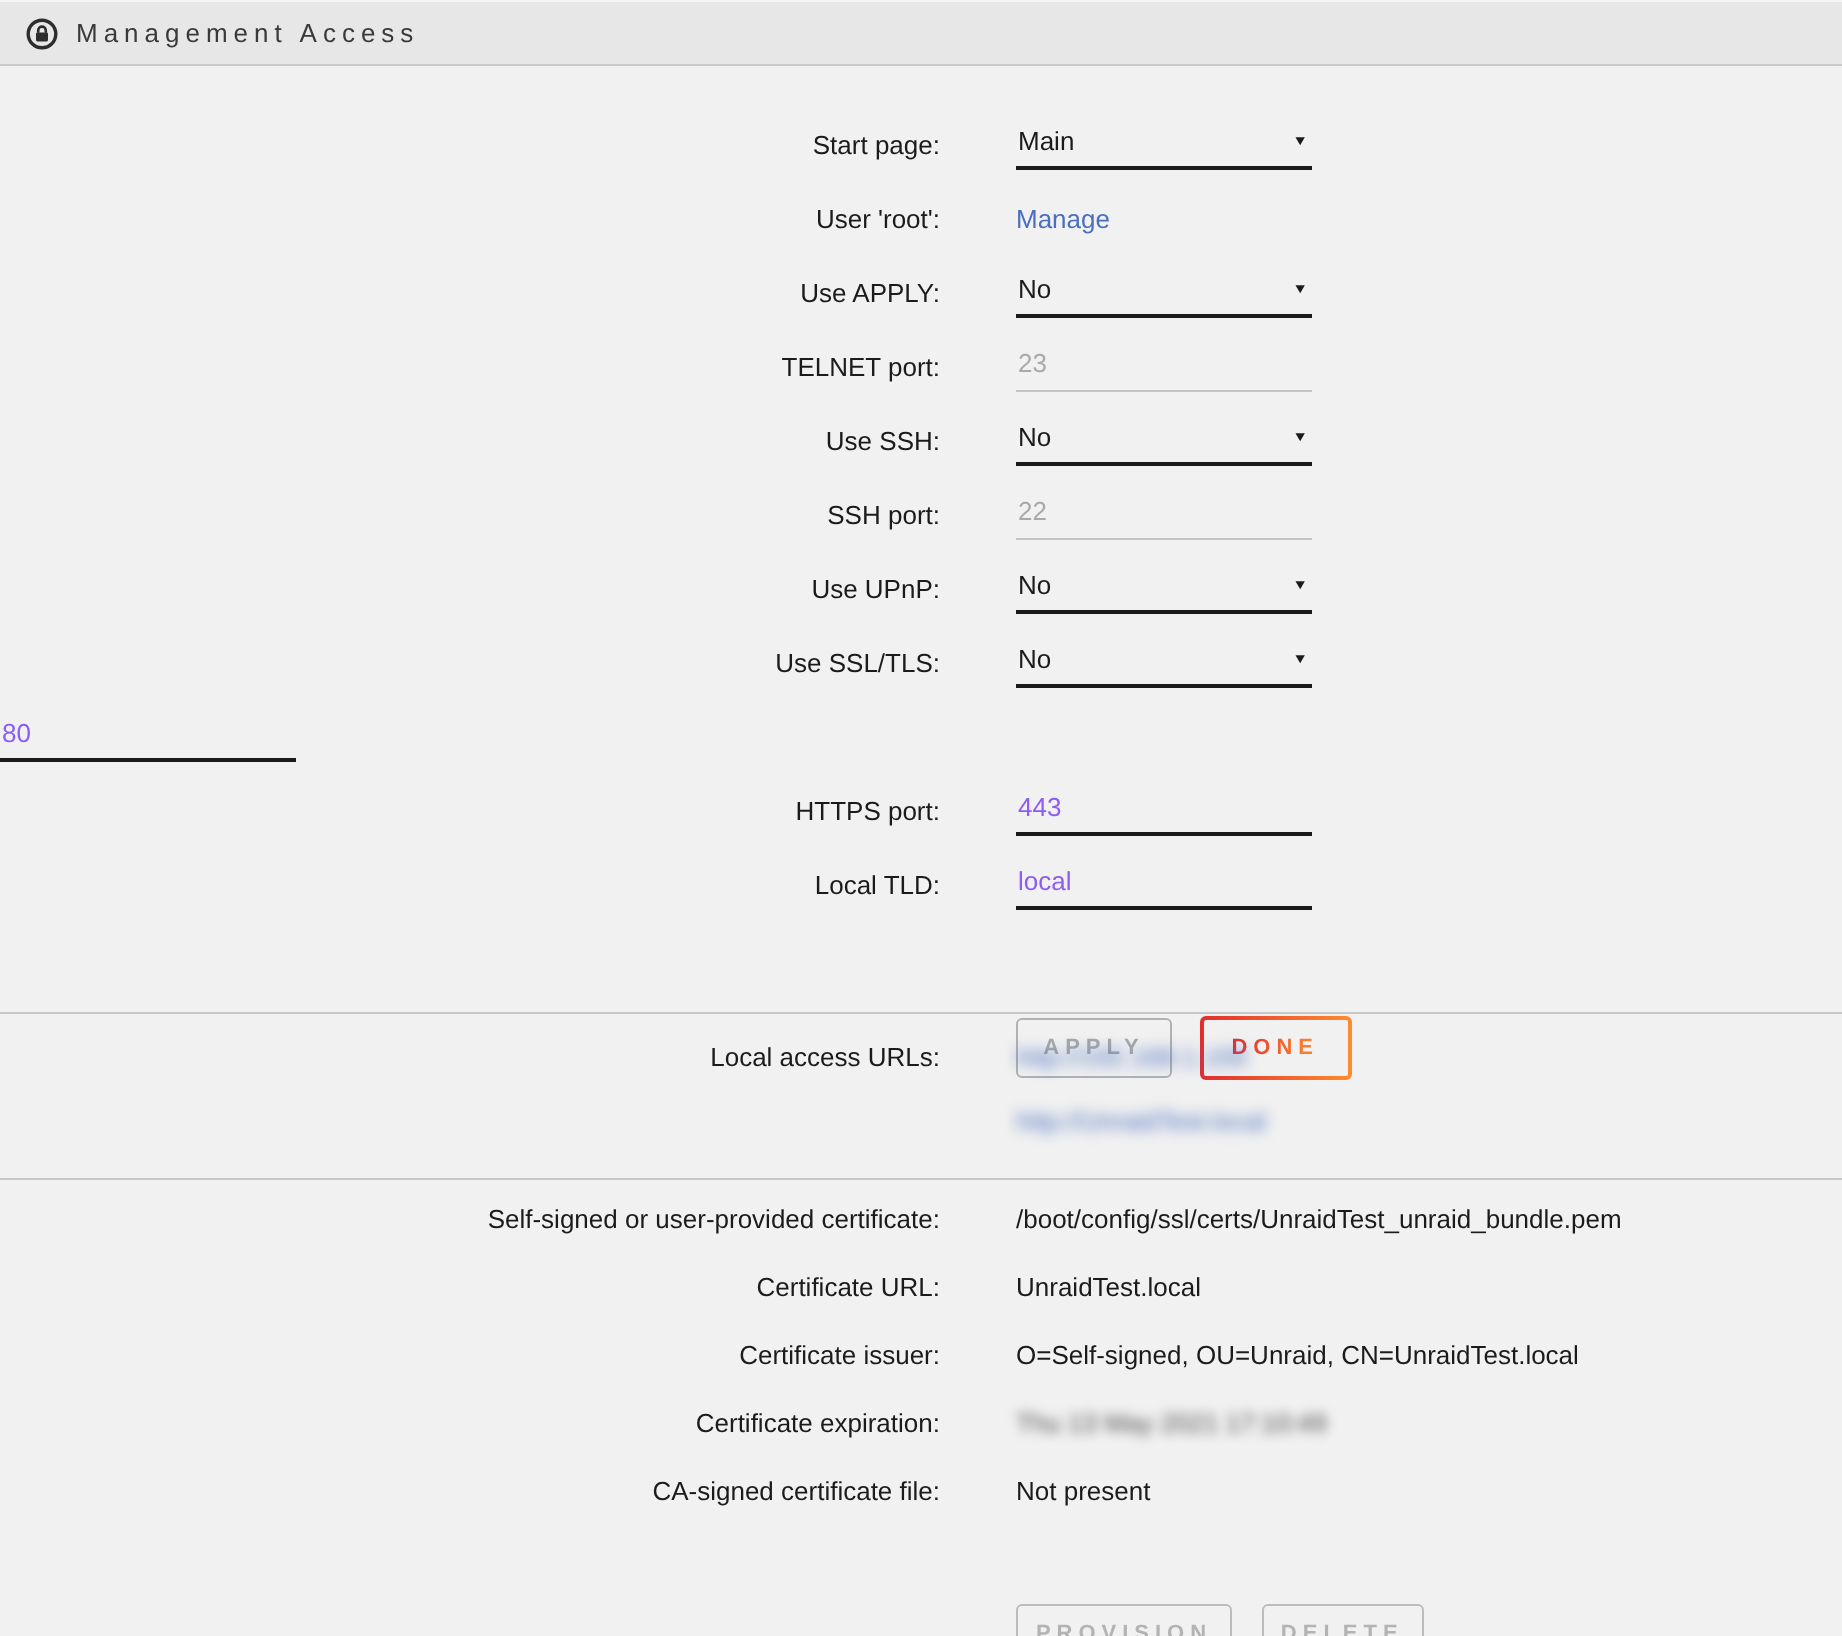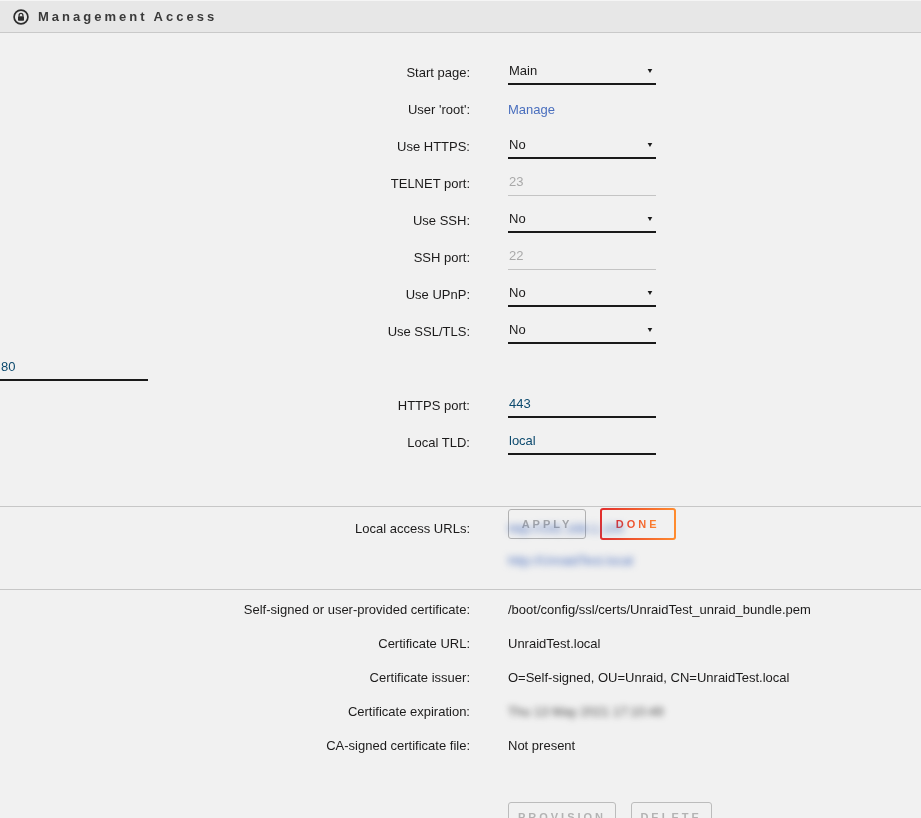--- a/index.html
+++ b/index.html
@@ -20,21 +20,21 @@
     height:33px;
     background:#e7e7e7;
     border-top:1px solid #f5f5f5;
     border-bottom:1px solid #c9c9c9;
     display:flex;align-items:center;
     padding-left:13px;
     box-sizing:border-box;
   }
   .titlebar .ticon{display:flex;align-items:center;margin-right:9px;}
   .titlebar h1{
-    margin:0;font-size:13px;font-weight:700;color:#3a3a3a;
+    margin:0;font-size:13px;font-weight:400;color:#3a3a3a;
     letter-spacing:3px;
   }
   
   .row{
     display:grid;
     grid-template-columns:470px auto;
     column-gap:38px;
     align-items:center;
     height:37px;
   }
@@ -55,21 +55,21 @@
     cursor:pointer;
   }
   .select .arrow{font-size:8px;color:#1a1a1a;transform:scaleY(0.85);}
   input.txt{
     display:block;
     width:148px;
     background:transparent;
     border:none;
     border-bottom:2px solid #1a1a1a;
     font-family:"Liberation Sans","DejaVu Sans",sans-serif;
-    font-size:13px;color:#0c4a6e;
+    font-size:13px;color:#8b5cf6;
     padding:3px 1px 5px 1px;
     outline:none;
     box-sizing:border-box;
   }
   input.txt:disabled{
     color:#a9a9a9;-webkit-text-fill-color:#a9a9a9;
     border-bottom:1px solid #c4c4c4;
     padding-bottom:6px;
   }
   .btnrow{margin-top:15px;height:30px;}
@@ -135,21 +135,21 @@
       </div>
         </div>
     </div>
 
     <div class="row">
       <div class="lbl">User 'root':</div>
       <div class="val"><a class="link">Manage</a></div>
     </div>
 
     <div class="row">
-      <div class="lbl">Use HTTPS:</div>
+      <div class="lbl">Use APPLY:</div>
       <div class="val">
           <div class="select ctl">
         <span>No</span>
         <span class="arrow">▼</span>
       </div>
         </div>
     </div>
 
     <div class="row">
       <div class="lbl">TELNET port:</div>

